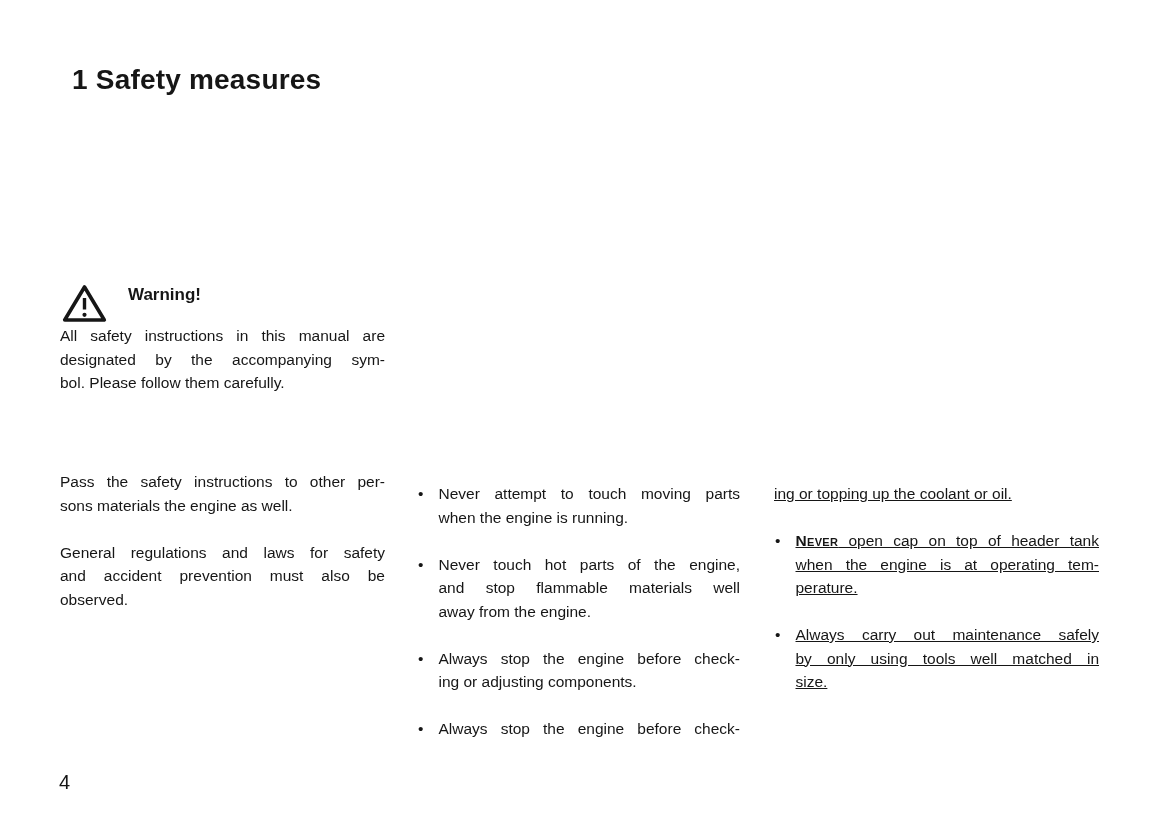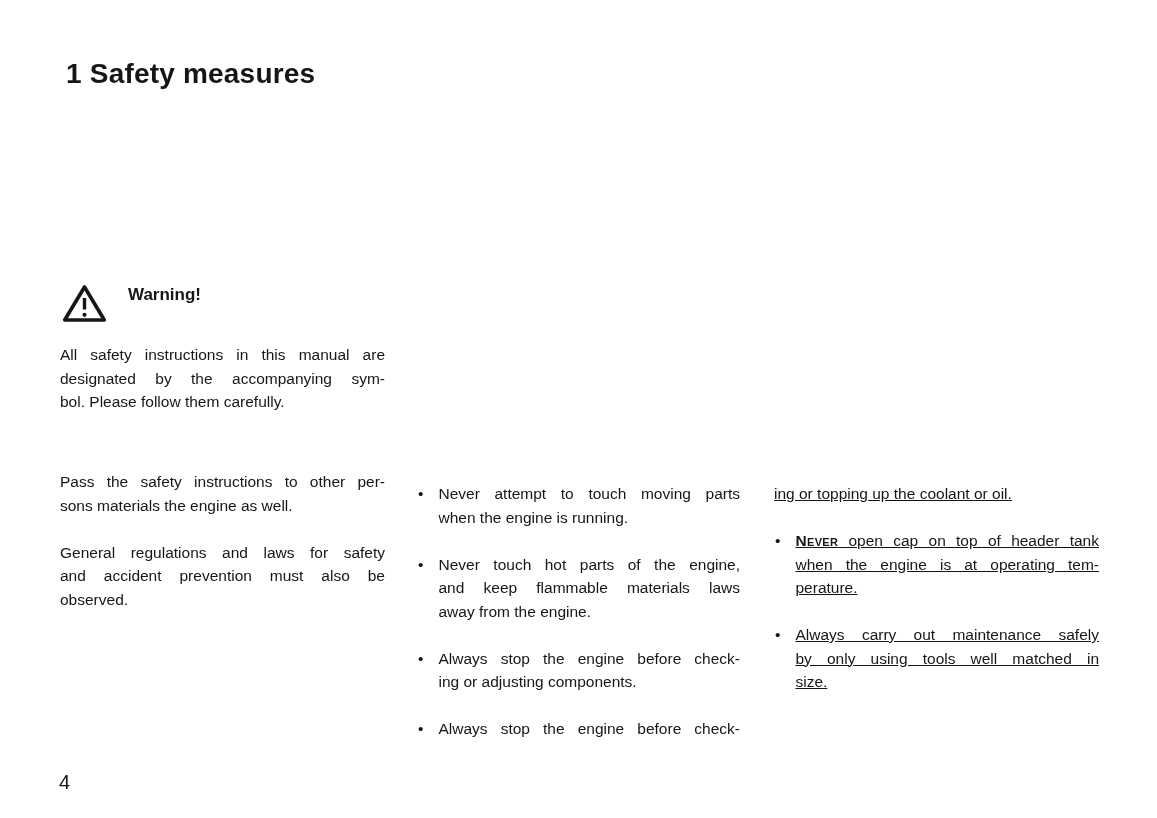--- a/index.html
+++ b/index.html
@@ -13,21 +13,21 @@
     height: 818px;
     background: #ffffff;
     overflow: hidden;
     font-family: "Liberation Sans", "DejaVu Sans", sans-serif;
     color: #161616;
   }
   .title {
     position: absolute;
     left: 62px;
     top: 54px;
-    margin: 4px;
+    margin: 10px;
     font-size: 28px;
     font-weight: 700;
     letter-spacing: 0.2px;
     white-space: nowrap;
   }
   .warning-icon {
     position: absolute;
     left: 61px;
     top: 283px;
     width: 47px;
@@ -39,21 +39,21 @@
     top: 285px;
     font-size: 17px;
     font-weight: 700;
     white-space: nowrap;
   }
   .textblock {
     position: absolute;
     font-size: 15.5px;
     line-height: 23.5px;
   }
-  .warning-text { left: 60px; top: 343px; width: 325px; }
+  .warning-text { left: 60px; top: 324px; width: 325px; }
   .col-left     { left: 60px;  top: 470px; width: 325px; }
   .col-middle   { left: 417px; top: 482px; width: 323px; }
   .col-right    { left: 774px; top: 482px; width: 325px; text-decoration: underline; }
 
   .para { margin: 0 0 23.5px 0; }
   .para.bullet { position: relative; padding-left: 21.5px; }
   .marker {
     position: absolute;
     left: 1px;
     top: 0;
@@ -131,21 +131,21 @@
     </div>
   <div class="textblock col-middle">
       <div class="para bullet">
         <span class="marker">•</span>
         <div class="line">Never attempt to touch moving parts</div>
         <div class="line last">when the engine is running.</div>
       </div>
       <div class="para bullet">
         <span class="marker">•</span>
         <div class="line">Never touch hot parts of the engine,</div>
-        <div class="line">and keep flammable materials laws</div>
+        <div class="line">and stop flammable materials well</div>
         <div class="line last">away from the engine.</div>
       </div>
       <div class="para bullet">
         <span class="marker">•</span>
         <div class="line">Always stop the engine before check-</div>
         <div class="line last">ing or adjusting components.</div>
       </div>
       <div class="para bullet">
         <span class="marker">•</span>
         <div class="line">Always stop the engine before check-</div>

